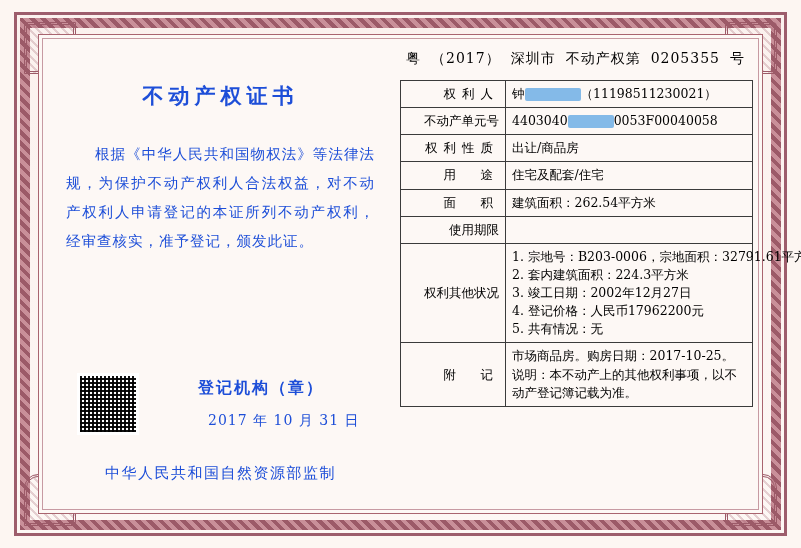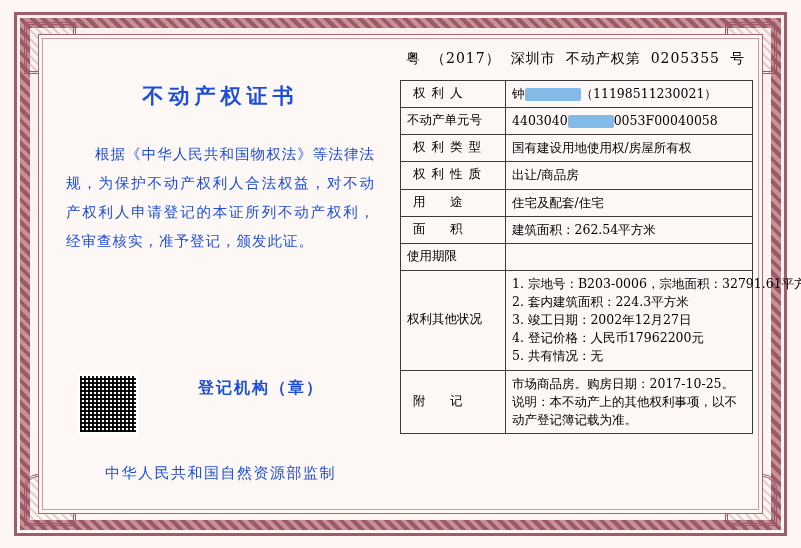--- a/index.html
+++ b/index.html
@@ -131,26 +131,25 @@
   }
   table.info td{
     border:1px solid #3b3b3b;
     padding:4px 6px;
     font-size:12.5px;
     vertical-align:middle;
     line-height:1.45;
   }
   td.lbl{
     width:92px;
-    text-align:left;
+    text-align:right;
     letter-spacing:6px;
     text-indent:6px;
     font-size:13px;
     white-space:nowrap;
-    font-family:Liberation Mono, monospace;
   }
   td.lbl.tight{letter-spacing:0px;text-indent:0;font-size:12.5px;}
   td.val{font-size:12.5px;}
   td.small{font-size:10.5px;line-height:1.5;}
   .rowh-20{height:20px;}
   .rowh-24{height:24px;}
   .rowh-34{height:34px;}
   .redacted{
     display:inline-block;
     background:#7ab4e6;
@@ -178,20 +177,21 @@
   <div class="frame-inner"></div>
   <div class="frame-inner2"></div>
 
   <div class="content">
 
     <div class="left">
       <div class="cert-title">不动产权证书</div>
       <div class="cert-body">根据《中华人民共和国物权法》等法律法规，为保护不动产权利人合法权益，对不动产权利人申请登记的本证所列不动产权利，经审查核实，准予登记，颁发此证。</div>
       <div class="qr"></div>
       <div class="org">登记机构（章）</div>
+      <div class="date">2017 年 10 月 31 日</div>
       <div class="footer">中华人民共和国自然资源部监制</div>
     </div>
 
     <div class="right">
       <div class="header-line">
         <span>粤</span>
         <span>（2017）</span>
         <span>深圳市</span>
         <span class="hid">不动产权第</span>
         <span>0205355</span>
@@ -204,24 +204,20 @@
             <td class="lbl">权利人</td>
             <td class="val">
               <span>钟</span><span class="redacted r1"></span><span>（11198511230021）</span>
             </td>
           </tr>
           <tr class="rowh-20">
             <td class="lbl tight">不动产单元号</td>
             <td class="val">
               <span>4403040</span><span class="redacted r3"></span><span>0053F00040058</span>
             </td>
-          </tr>
-          <tr class="rowh-24">
-            <td class="lbl">权利类型</td>
-            <td class="val">国有建设用地使用权/房屋所有权</td>
           </tr>
           <tr class="rowh-24">
             <td class="lbl">权利性质</td>
             <td class="val">出让/商品房</td>
           </tr>
           <tr class="rowh-24">
             <td class="lbl">用　途</td>
             <td class="val">住宅及配套/住宅</td>
           </tr>
           <tr class="rowh-24">

